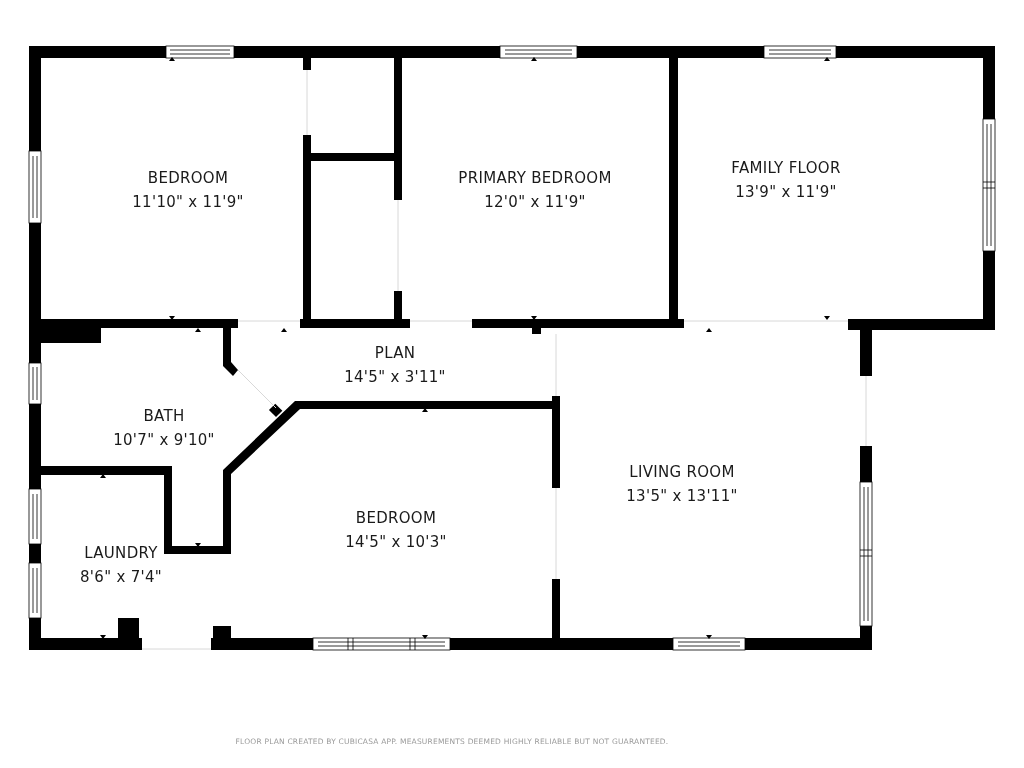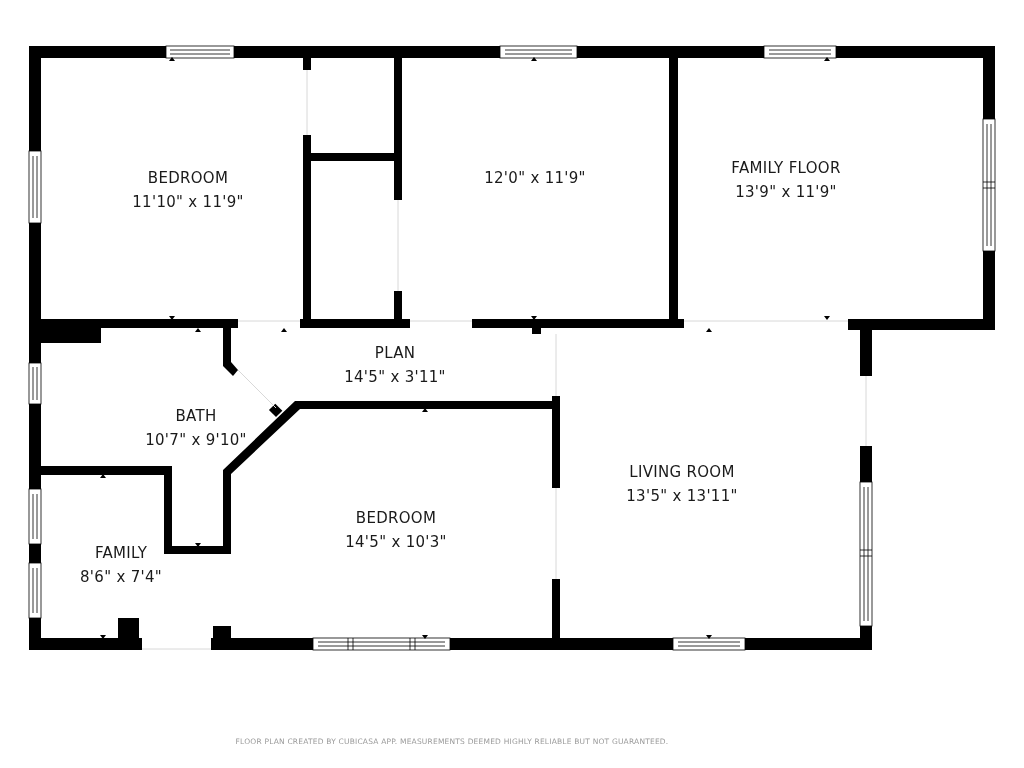--- a/index.html
+++ b/index.html
@@ -171,40 +171,41 @@
     <polygon class="tick" points="422,635 428,635 425,639"></polygon>
     <polygon class="tick" points="706,635 712,635 709,639"></polygon>
   </g>
 </svg>
 
 <div class="room-label" style="left:188px; top:166px;">
   <div>BEDROOM</div>
   <div>11'10" x 11'9"</div>
 </div>
 <div class="room-label" style="left:535px; top:166px;">
+  <div>PRIMARY BEDROOM</div>
   <div>12'0" x 11'9"</div>
 </div>
 <div class="room-label" style="left:786px; top:156px;">
   <div>FAMILY FLOOR</div>
   <div>13'9" x 11'9"</div>
 </div>
 <div class="room-label" style="left:395px; top:341px;">
   <div>PLAN</div>
   <div>14'5" x 3'11"</div>
 </div>
-<div class="room-label" style="left:196px; top:404px;">
+<div class="room-label" style="left:164px; top:404px;">
   <div>BATH</div>
   <div>10'7" x 9'10"</div>
 </div>
 <div class="room-label" style="left:396px; top:506px;">
   <div>BEDROOM</div>
   <div>14'5" x 10'3"</div>
 </div>
 <div class="room-label" style="left:682px; top:460px;">
   <div>LIVING ROOM</div>
   <div>13'5" x 13'11"</div>
 </div>
 <div class="room-label" style="left:121px; top:541px;">
-  <div>FAMILY</div>
+  <div>LAUNDRY</div>
   <div>8'6" x 7'4"</div>
 </div>
 
 <div class="footer">FLOOR PLAN CREATED BY CUBICASA APP. MEASUREMENTS DEEMED HIGHLY RELIABLE BUT NOT GUARANTEED.</div>
 
 </body></html>

